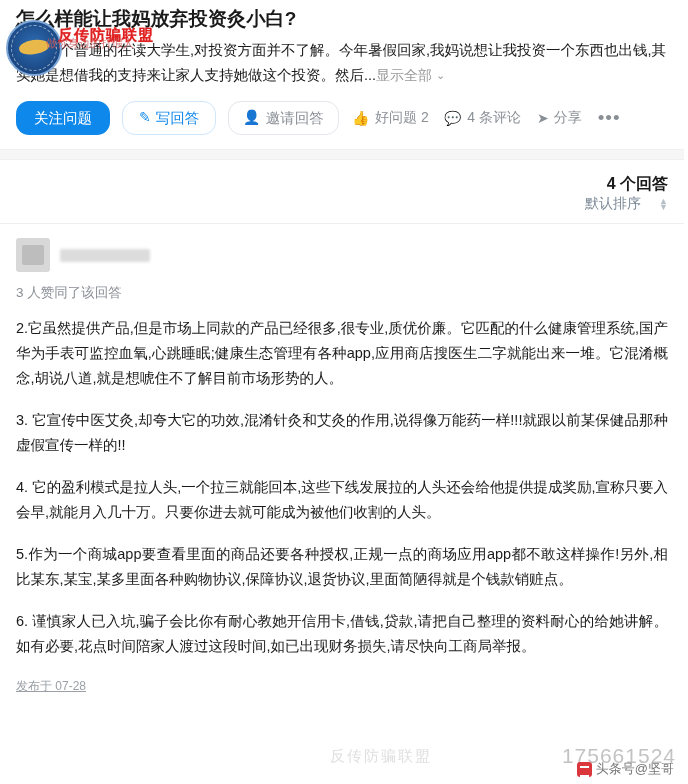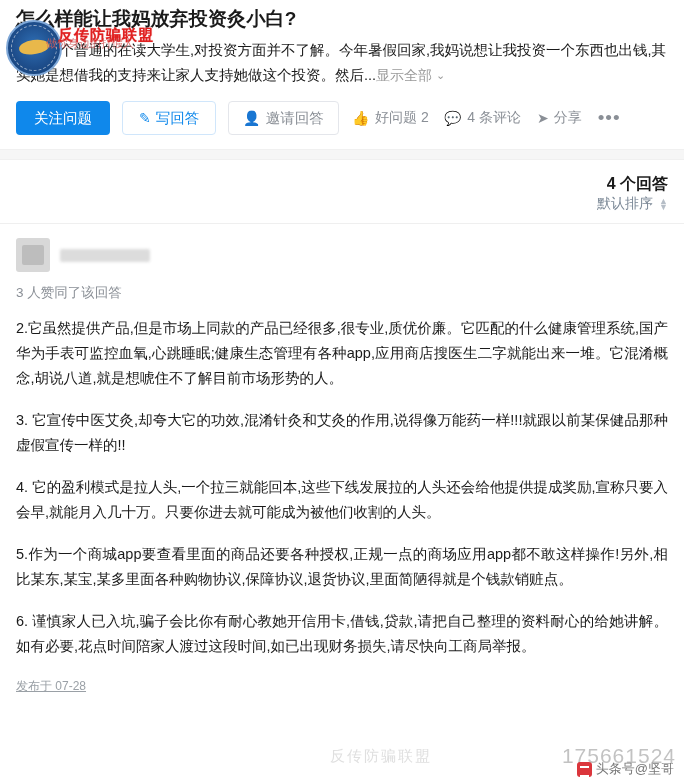--- a/index.html
+++ b/index.html
@@ -120,22 +120,22 @@
 
   
   .action-bar {
     display: flex;
     align-items: center;
     gap: 12px;
     padding: 12px 16px 14px 16px;
   }
   .btn {
     border: none;
-    border-radius: 4px;
-    font-family: Liberation Sans, sans-serif;
+    border-radius: 13px;
+    font-family: Liberation Serif, serif;
     font-size: 14.5px;
     cursor: pointer;
     display: inline-flex;
     align-items: center;
     justify-content: center;
     gap: 5px;
     box-sizing: border-box;
     white-space: nowrap;
   }
   .btn-follow {
@@ -200,21 +200,21 @@
     flex-direction: column;
   }
   .answers-count {
     font-size: 16px;
     font-weight: bold;
     color: #1a1a1a;
   }
   .sort-box {
     display: inline-flex;
     align-items: center;
-    gap: 6px;
+    gap: 18px;
     font-size: 14px;
     color: #7b8896;
     cursor: pointer;
   }
   .sort-caret {
     display: inline-flex;
     flex-direction: column;
     line-height: 6px;
     font-size: 9px;
     color: #b6bec7;

